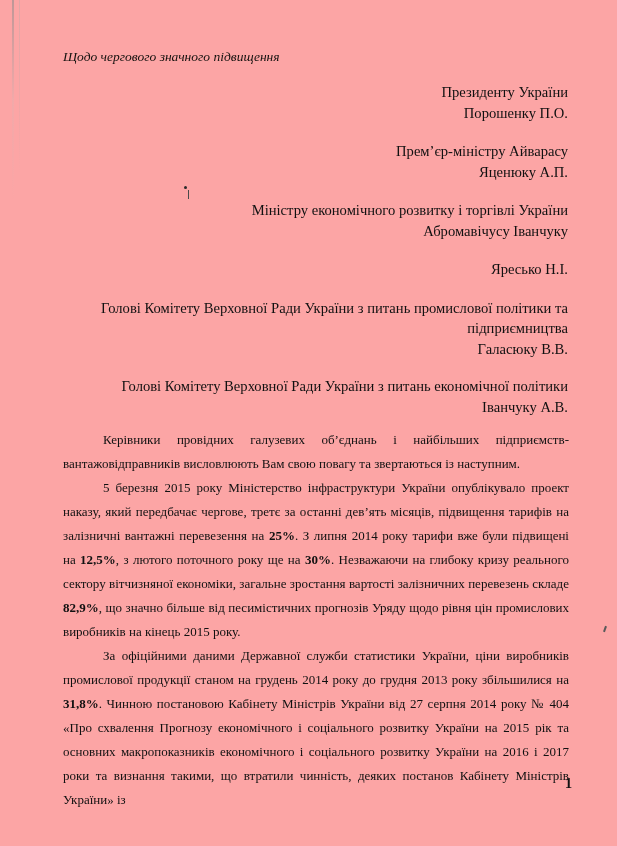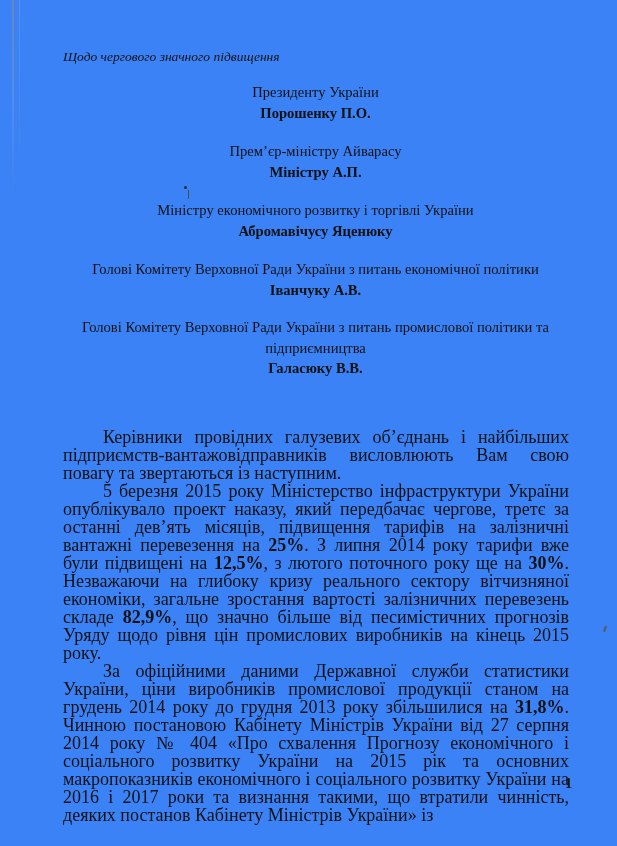--- a/index.html
+++ b/index.html
@@ -4,21 +4,21 @@
 <style>
   html, body {
     margin: 0;
     padding: 0;
     background: #ffffff;
   }
   .page {
     position: relative;
     width: 617px;
     height: 846px;
-    background: #3b82f6;
+    background: #fca5a5;
     overflow: hidden;
     font-family: "Liberation Serif", "DejaVu Serif", serif;
     color: #111111;
     -webkit-font-smoothing: antialiased;
   }
 
   
   .scan-edge-left {
     position: absolute;
     left: 12px;
@@ -81,43 +81,43 @@
   .subject div { white-space: nowrap; }
 
   
   .addressees {
     position: absolute;
     left: 63px;
     top: 82px;
     width: 505px;
   }
   .addr-block {
-    text-align: center;
+    text-align: right;
     font-size: 14.6px;
     line-height: 20.5px;
     margin-bottom: 18px;
   }
   .addr-block .role {
     display: block;
     font-weight: normal;
   }
   .addr-block .person {
     display: block;
-    font-weight: bold;
+    font-weight: normal;
   }
   .addr-block.wide { margin-bottom: 17px; }
 
   
   .body-text {
     position: absolute;
     left: 63px;
     top: 428px;
     width: 506px;
-    font-size: 18px;
-    line-height: 18px;
+    font-size: 13px;
+    line-height: 24px;
     text-align: justify;
     text-justify: inter-word;
   }
   .body-text p {
     margin: 0 0 0 0;
     text-indent: 40px;
   }
   .body-text p b { font-weight: bold; font-family: Liberation Serif, serif; }
 
   
@@ -149,39 +149,40 @@
 
   <div class="addressees">
 
     <div class="addr-block">
       <span class="role">Президенту України</span>
       <span class="person">Порошенку П.О.</span>
     </div>
 
     <div class="addr-block">
       <span class="role">Прем’єр-міністру Айварасу</span>
-      <span class="person">Міністру А.П.</span>
+      <span class="person">Яценюку А.П.</span>
     </div>
 
     <div class="addr-block">
       <span class="role">Міністру економічного розвитку і торгівлі України</span>
-      <span class="person">Абромавічусу Яценюку</span>
+      <span class="person">Абромавічусу Іванчуку</span>
     </div>
 
     <div class="addr-block">
+      <span class="person">Яресько Н.І.</span>
+    </div>
+
+    <div class="addr-block wide">
+      <span class="role">Голові Комітету Верховної Ради України з питань промислової політики та підприємництва</span>
+      <span class="person">Галасюку В.В.</span>
     </div>
 
     <div class="addr-block wide">
       <span class="role">Голові Комітету Верховної Ради України з  питань економічної політики</span>
       <span class="person">Іванчуку А.В.</span>
-    </div>
-
-    <div class="addr-block wide">
-      <span class="role">Голові Комітету Верховної Ради України з питань промислової політики та підприємництва</span>
-      <span class="person">Галасюку В.В.</span>
     </div>
 
   </div>
 
   <div class="body-text">
     <p><span>Керівники провідних галузевих об’єднань і найбільших підприємств-вантажовідправників висловлюють Вам свою повагу та звертаються із наступним.</span></p>
     <p><span>5 березня 2015 року Міністерство інфраструктури України опублікувало проект наказу, який передбачає чергове, третє за останні дев’ять місяців, підвищення тарифів на залізничні вантажні перевезення на </span><b>25%</b><span>. З липня 2014 року тарифи вже були підвищені на </span><b>12,5%</b><span>, з лютого поточного року ще на </span><b>30%</b><span>. Незважаючи на глибоку кризу реального сектору вітчизняної економіки, загальне зростання вартості залізничних перевезень складе </span><b>82,9%</b><span>, що значно більше від песимістичних прогнозів Уряду щодо рівня цін промислових виробників на кінець 2015 року.</span></p>
     <p><span>За офіційними даними Державної служби статистики України, ціни виробників промислової продукції станом на грудень 2014 року до грудня 2013 року збільшилися на </span><b>31,8%</b><span>. Чинною постановою Кабінету Міністрів України від 27 серпня 2014 року № 404 «Про схвалення Прогнозу економічного і соціального розвитку України на 2015 рік та основних макропоказників економічного і соціального розвитку України на 2016 і 2017 роки та визнання такими, що втратили чинність, деяких постанов Кабінету Міністрів України» із</span></p>
   </div>
 

